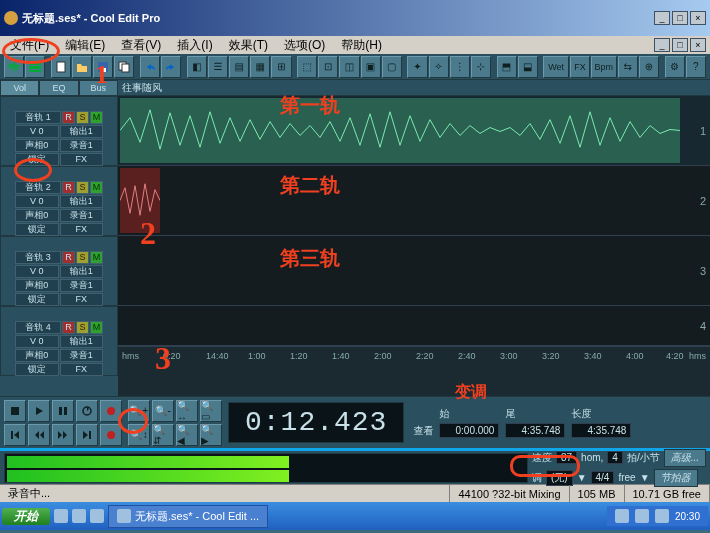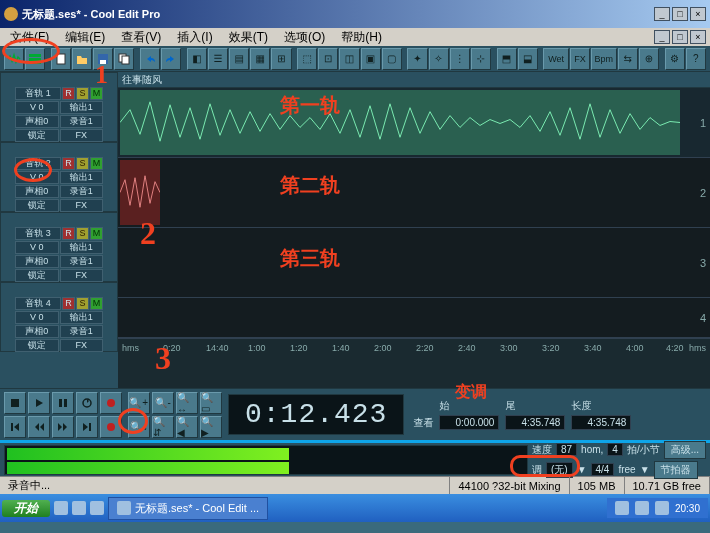--- a/index.html
+++ b/index.html
@@ -1,19 +1,19 @@
 <!DOCTYPE html>
 <html><head>
 <meta charset="utf-8">
 <style>
 * { box-sizing: border-box; margin: 0; padding: 0; font-family: "Microsoft YaHei", sans-serif; }
 body { width: 710px; height: 533px; background: #3a6a7c; overflow: hidden; font-size: 11px; color: #c8e0e8; }
 
 
-.titlebar { height: 28px; background: linear-gradient(to right, #0a246a, #a6caf0); display: flex; align-items: center; color: #fff; padding: 0 4px; }
+.titlebar { height: 36px; background: linear-gradient(to right, #0a246a, #a6caf0); display: flex; align-items: center; color: #fff; padding: 0 4px; }
 .titlebar .icon { width: 14px; height: 14px; background: #d4a040; border-radius: 50%; margin-right: 4px; }
 .titlebar .title { flex: 1; font-size: 11px; font-weight: bold; }
 .win-btns { display: flex; gap: 2px; }
 .win-btn { width: 16px; height: 14px; background: #c0c8d0; border: 1px solid #405060; font-size: 9px; text-align: center; line-height: 12px; color: #000; }
 
 
 .menubar { height: 18px; background: #d4d0c8; display: flex; align-items: center; padding: 0 4px; gap: 4px; color: #000; font-size: 12px; }
 .menu-item { padding: 1px 6px; cursor: pointer; }
 .menubar .win-btns { margin-left: auto; }
 
@@ -71,21 +71,21 @@
 
 .meter-area { height: 36px; background: #2a5060; display: flex; align-items: center; padding: 2px 4px; gap: 4px; border-top: 3px solid #0ea5e9; }
 .level-meter { flex: 1; height: 30px; background: #0a1418; border: 1px solid #203840; position: relative; }
 .level-bar { position: absolute; left: 2px; height: 12px; background: linear-gradient(to right, #20c020, #80f020); }
 .level-bar.top { top: 2px; width: 54%; }
 .level-bar.bot { top: 16px; width: 54%; }
 
 .tempo-panel { font-size: 10px; display: flex; flex-direction: column; gap: 2px; }
 .tempo-row { display: flex; gap: 4px; align-items: center; }
 .tempo-val { background: #0a1418; border: 1px solid #304050; padding: 0 4px; }
-.tempo-btn { background: #4a7a8c; border: 1px solid #203840; padding: 1px 6px; font-size: 10px; color: #c8e0e8; }
+.tempo-btn { background: #4a7a8c; border: 1px solid #203840; padding: 1px 6px; font-size: 10px; color: #c8e0e8; font-style: italic; }
 
 
 .statusbar { height: 18px; background: #d4d0c8; display: flex; align-items: center; font-size: 11px; color: #000; border-top: 1px solid #808080; }
 .status-cell { padding: 0 8px; border-right: 1px solid #808080; height: 100%; display: flex; align-items: center; }
 
 
 .taskbar { height: 28px; background: linear-gradient(to bottom, #3a8ee0, #2060c0); display: flex; align-items: center; padding: 0 2px; gap: 4px; }
 .start-btn { background: linear-gradient(to bottom, #50b050, #208020); color: #fff; font-weight: bold; padding: 0 12px; border-radius: 3px; font-size: 12px; font-style: italic; }
 .task-item { background: #4a80d0; border: 1px solid #2050a0; padding: 3px 8px; color: #fff; font-size: 11px; display: flex; align-items: center; gap: 4px; }
 .tray { margin-left: auto; background: #3070d0; padding: 3px 8px; color: #fff; font-size: 10px; display: flex; gap: 6px; align-items: center; }
@@ -192,20 +192,25 @@
   <div class="tb-btn" style="width:28px;font-size:9px">Bpm</div>
   <div class="tb-btn">⇆</div>
   <div class="tb-btn">⊕</div>
   <div class="tb-sep"></div>
   <div class="tb-btn">⚙</div>
   <div class="tb-btn">?</div>
 </div>
 
 <div class="main">
   <div class="track-panel">
+    <div class="track-tabs">
+      <div class="track-tab active">Vol</div>
+      <div class="track-tab">EQ</div>
+      <div class="track-tab">Bus</div>
+    </div>
 
     <div class="track-block">
       <div class="track-row">
           <div class="track-cell">音轨 1</div>
           <div class="track-cell sm r">R</div>
           <div class="track-cell sm s">S</div>
           <div class="track-cell sm m">M</div>
         </div>
       <div class="track-row">
           <div class="track-cell">V 0</div>

